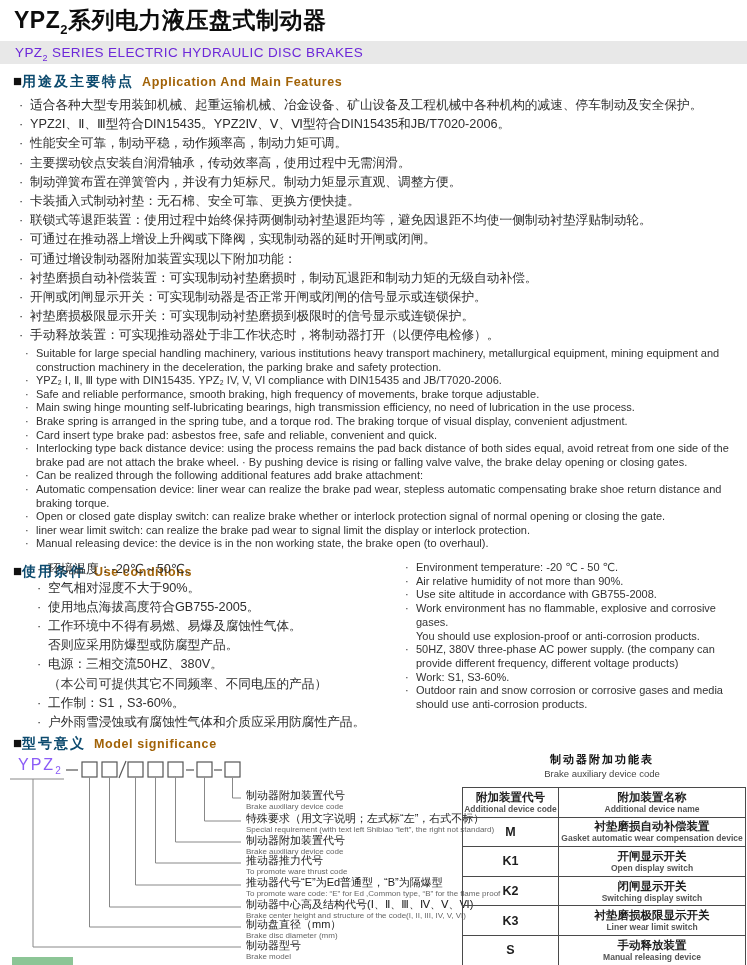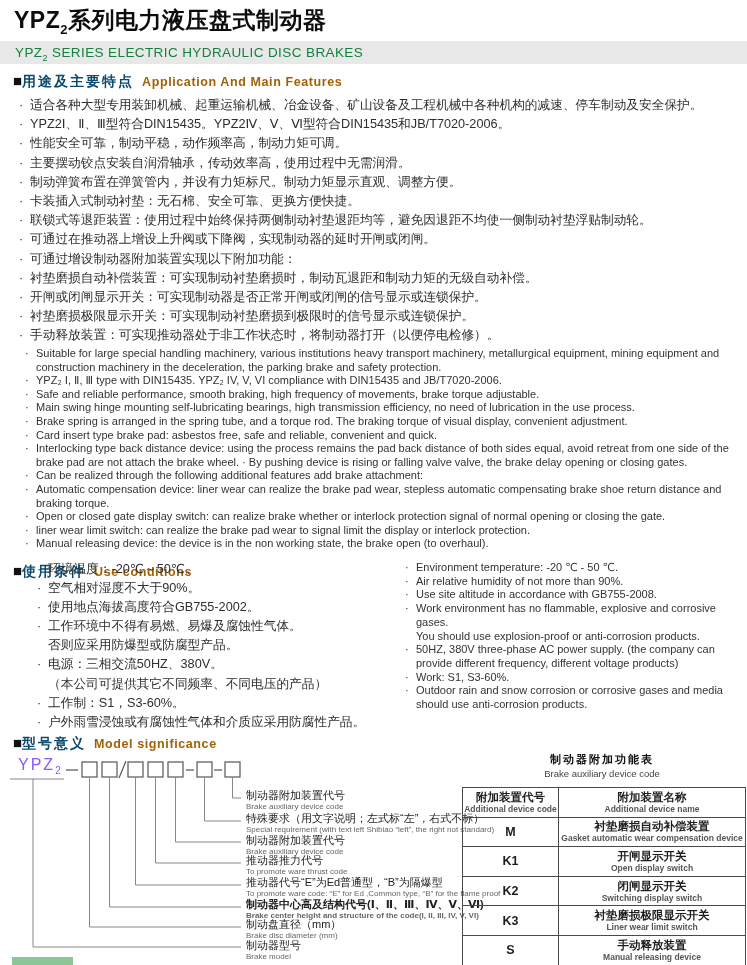--- a/index.html
+++ b/index.html
@@ -14,21 +14,21 @@
     position:absolute; left:14px; top:5px;
     font-size:23px; font-weight:bold; color:#0d0d0d; letter-spacing:0.5px;
     white-space:nowrap;
   }
   .doc-title sub { font-size:13px; }
   .subtitle-bar {
     position:absolute; left:0; top:41px; width:747px; height:23px;
     background:#e8e8e8;
   }
   .subtitle-bar .txt {
-    position:absolute; left:15px; top:4px; font-size:13.5px; color:#15803d;
+    position:absolute; left:15px; top:4px; font-size:13.5px; color:#6d28d9;
     letter-spacing:0.4px; white-space:nowrap;
   }
   .subtitle-bar sub { font-size:9px; }
   
   .sec-head { position:absolute; left:13px; white-space:nowrap; }
   .sec-head .mk { font-size:15px; color:#111; }
   .sec-head .cn { font-size:14px; font-weight:bold; color:#0c4a6e; letter-spacing:2px; }
   .sec-head .en { font-size:12.5px; font-weight:bold; color:#a16207; margin-left:8px; letter-spacing:0.6px; }
   #head-features { top:72px; }
   #head-conditions { top:538px;margin-top:24px; }
@@ -50,21 +50,21 @@
   #model-diagram-svg { position:absolute; left:0; top:752px; }
   .dlabels { position:absolute; left:0; top:0; width:747px; height:780px; pointer-events:none; }
   .dlabel { position:absolute; left:246px; white-space:nowrap; }
   .dlabel .lcn { font-size:11px; line-height:12.5px; color:#222; }
   .dlabel .len { font-size:8px; line-height:9px; color:#666; }
   .dlabel:nth-of-type(1) { top:789px; }
   .dlabel:nth-of-type(2) { top:812px; }
   .dlabel:nth-of-type(3) { top:834px; }
   .dlabel:nth-of-type(4) { top:854px; }
   .dlabel:nth-of-type(5) { top:876px; }
-  .dlabel:nth-of-type(6) { top:898px;font-weight:bold; }
+  .dlabel:nth-of-type(6) { top:898px; }
   .dlabel:nth-of-type(7) { top:918px; }
   .dlabel:nth-of-type(8) { top:939px; }
   
   .aux-wrap { position:absolute; left:458px; top:752px; width:288px; }
   .aux-title-cn { text-align:center; font-size:11px; font-weight:bold; color:#111; letter-spacing:2px; }
   .aux-title-en { text-align:center; font-size:9.5px; color:#444; margin-top:1px; }
   .aux-table {
     position:absolute; left:462px; top:787px; width:284px;
     border-collapse:collapse; table-layout:fixed;
   }
@@ -237,21 +237,21 @@
         <span>环境温度：-20℃～50℃。</span>
       </div>
 
       <div class="bline">
         <span class="b">·</span>
         <span>空气相对湿度不大于90%。</span>
       </div>
 
       <div class="bline">
         <span class="b">·</span>
-        <span>使用地点海拔高度符合GB755-2002。</span>
+        <span>使用地点海拔高度符合GB755-2005。</span>
       </div>
 
       <div class="bline">
         <span class="b">·</span>
         <span>工作环境中不得有易燃、易爆及腐蚀性气体。</span>
       </div>
 
       <div class="bline">
         <span class="b"></span>
         <span>否则应采用防爆型或防腐型产品。</span>

